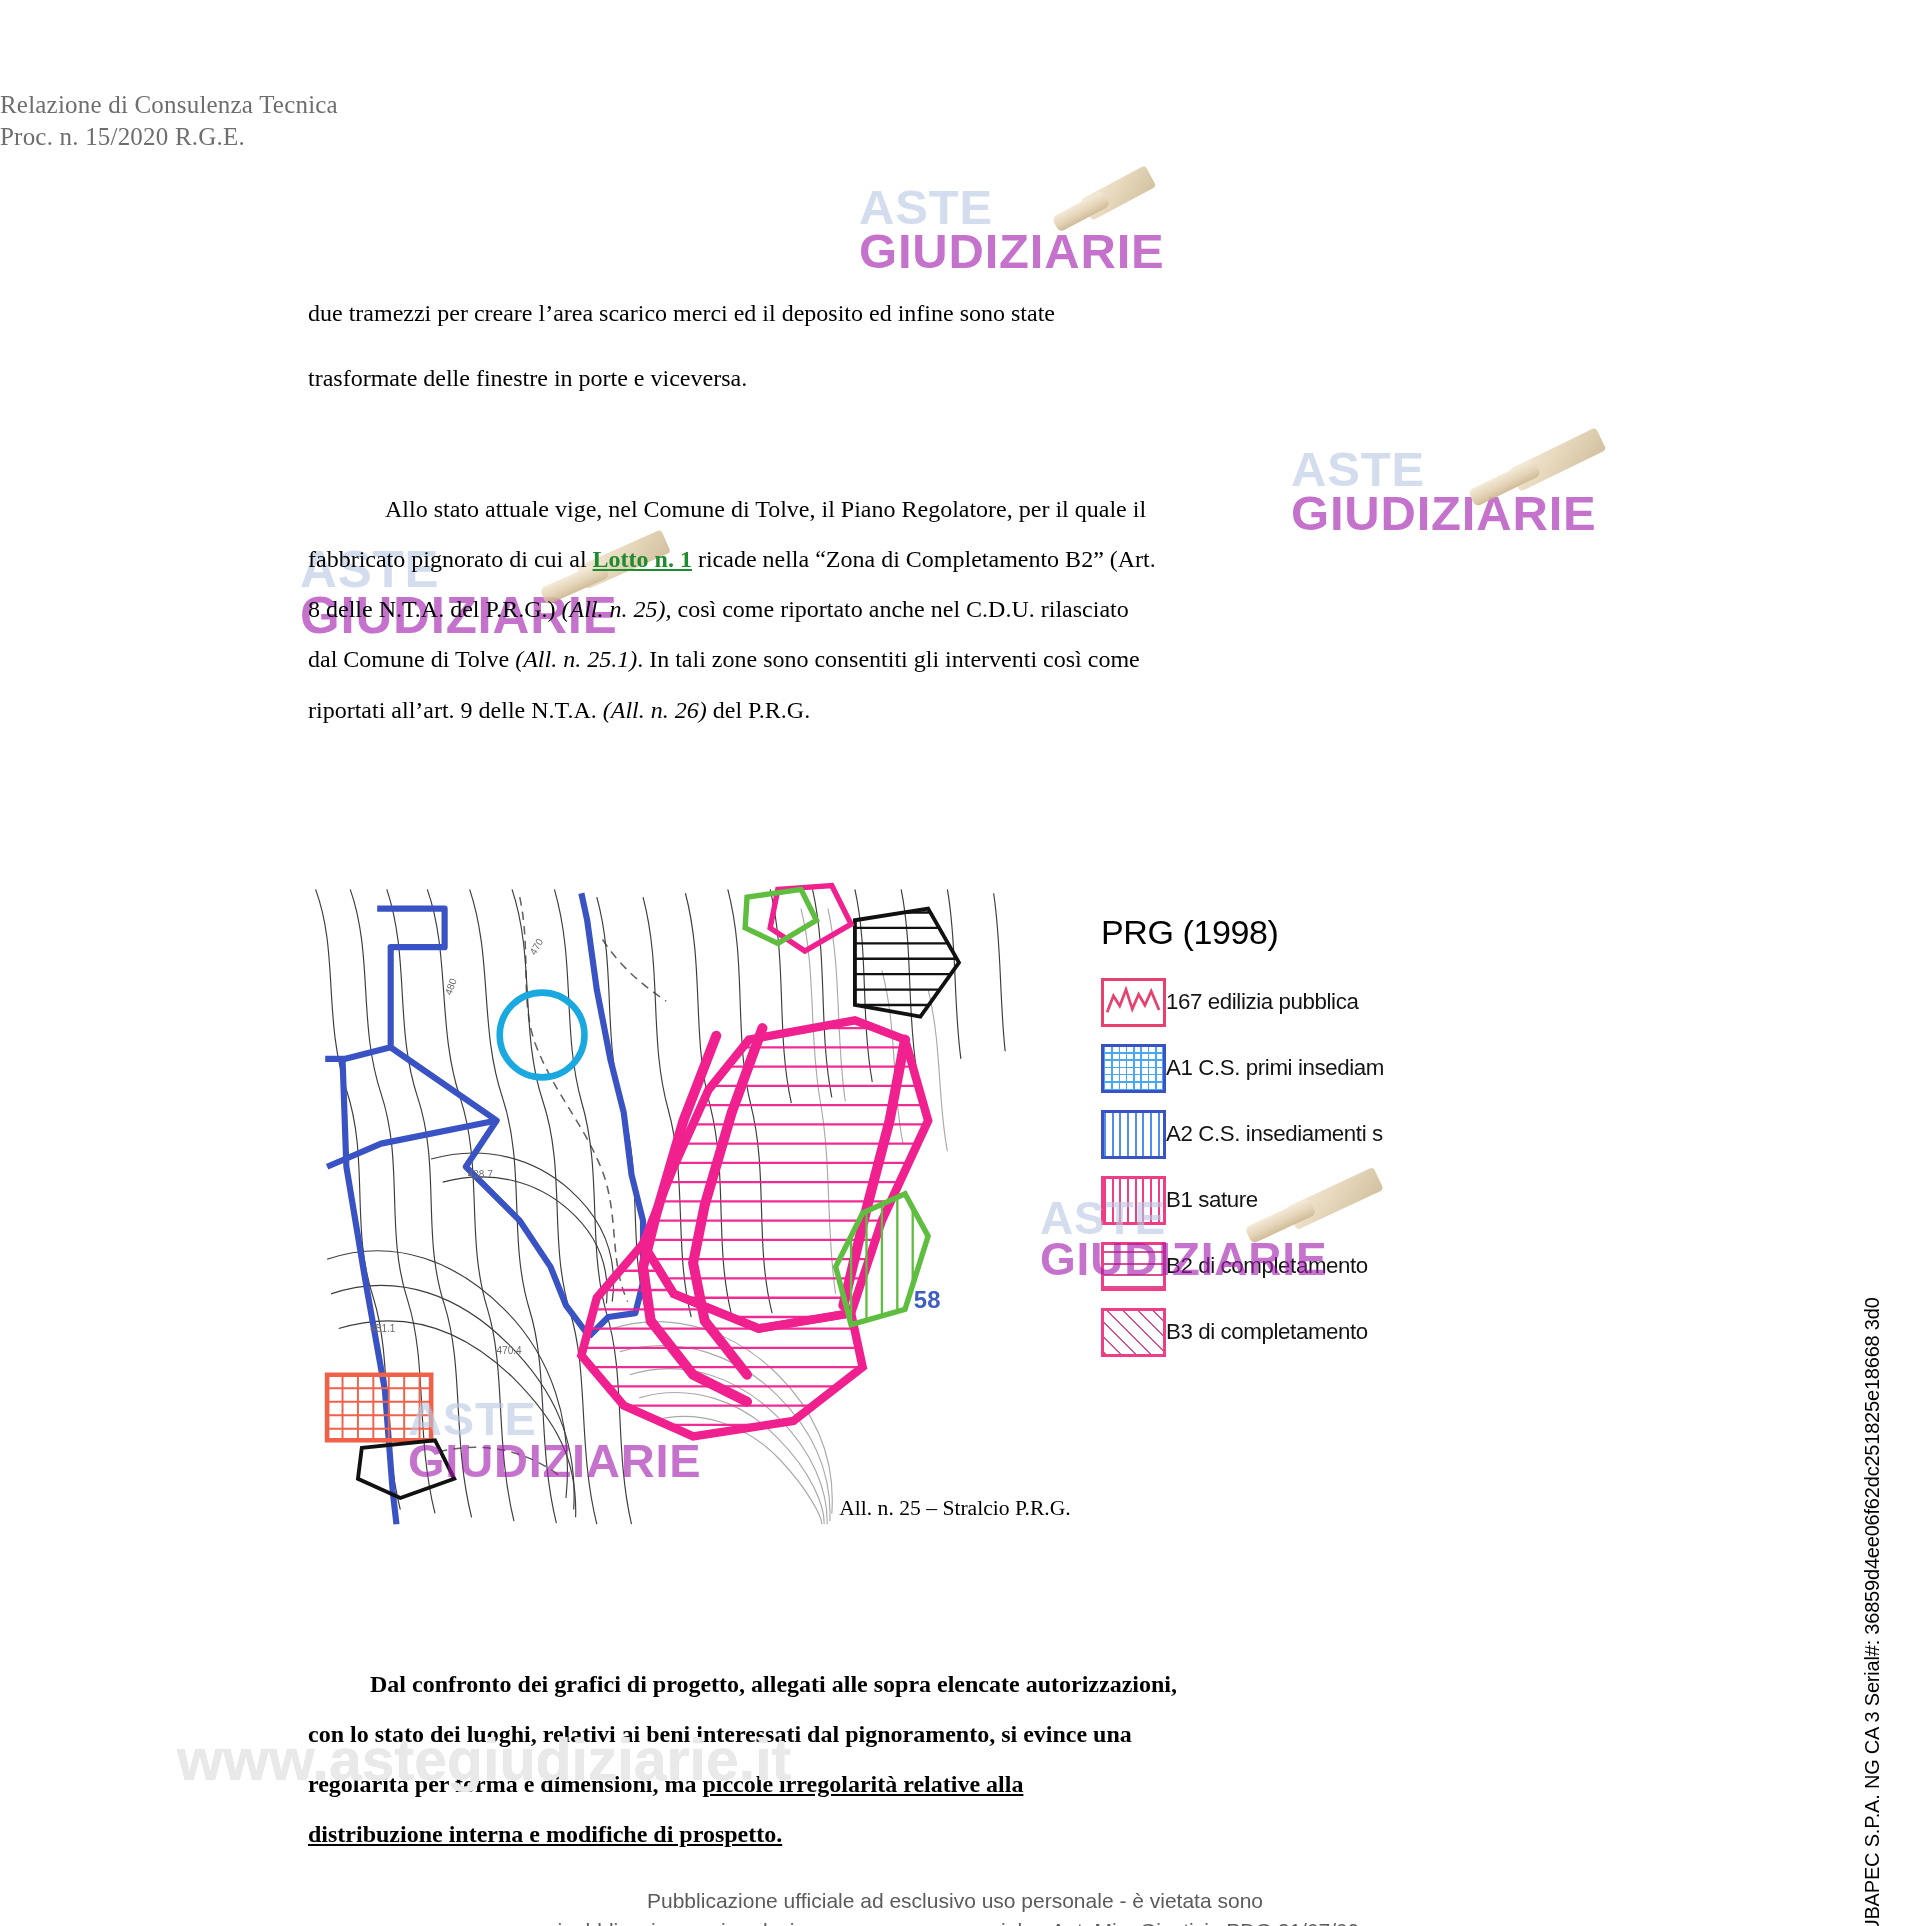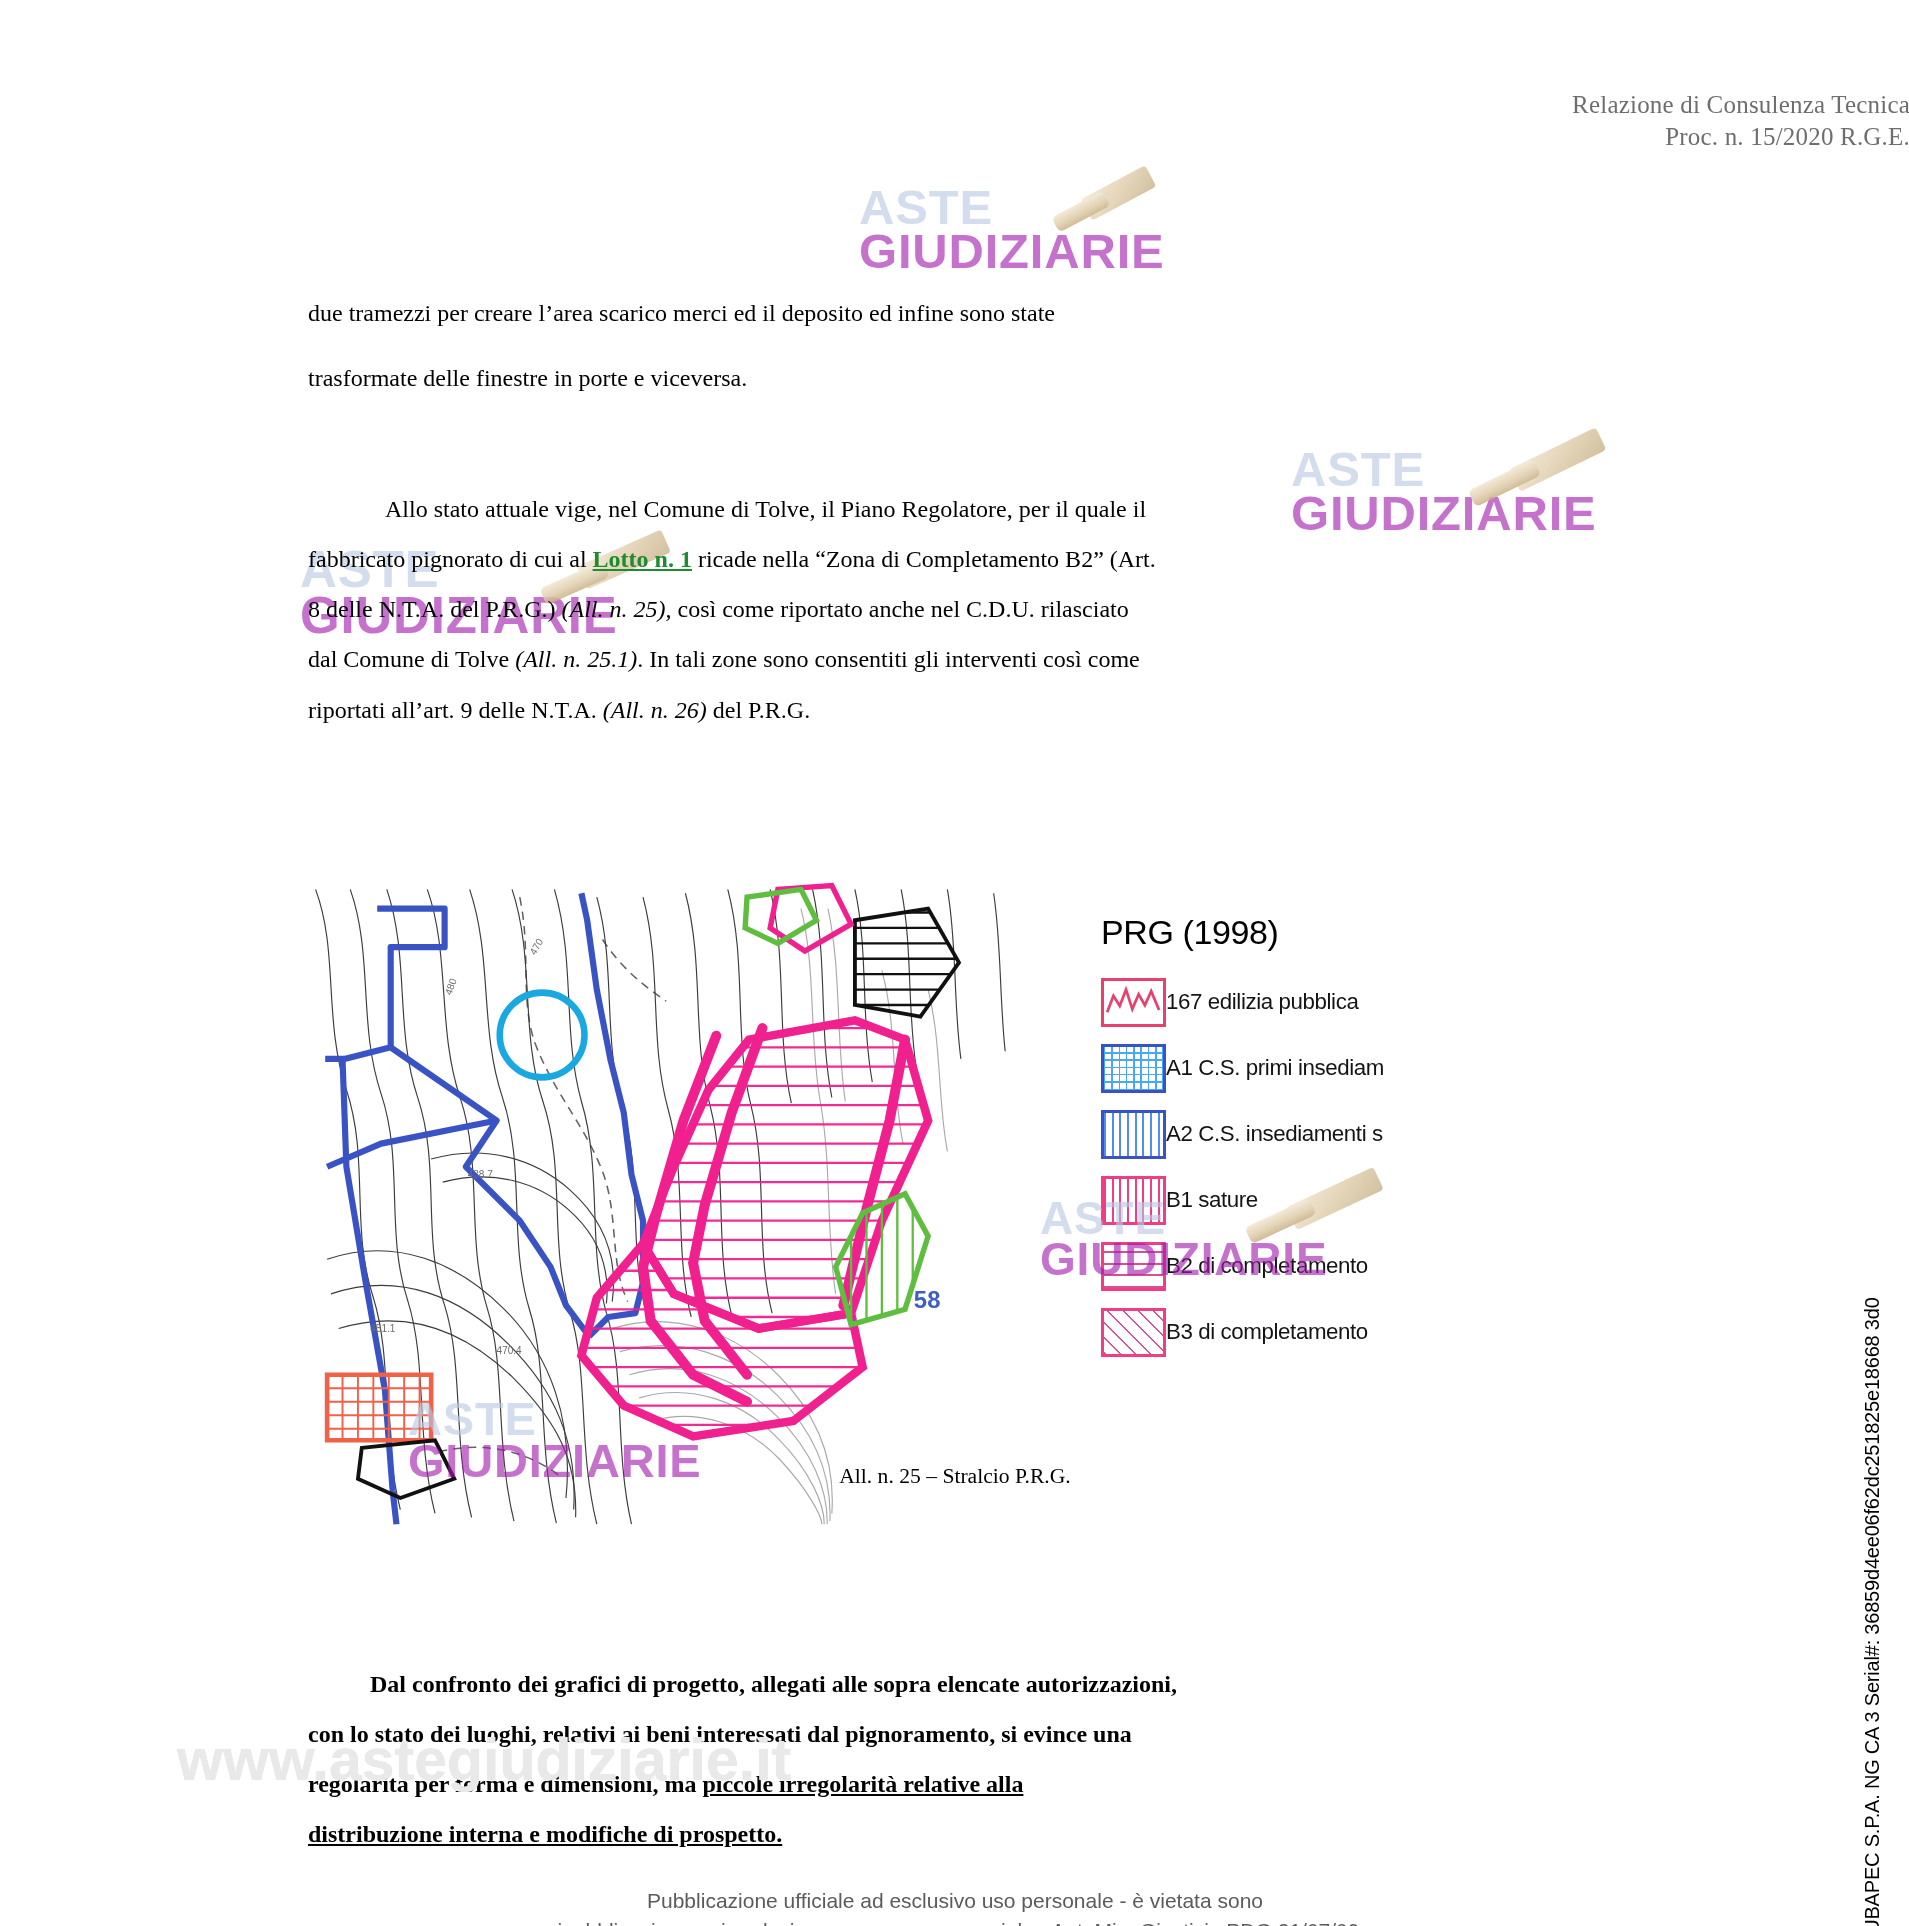--- a/index.html
+++ b/index.html
@@ -9,21 +9,21 @@
     background:#ffffff;
     font-family:"Liberation Serif", serif;
     position:relative;
     overflow:hidden;
   }
   .page{position:absolute;inset:0;}
 
   
   .doc-header{
     position:absolute;left:0;right:0;top:89px;
-    text-align:right;
+    text-align:left;
     color:#6e6e6e;
     font-size:25px;
     line-height:1.28;
     letter-spacing:0.2px;
   }
   .doc-header div{white-space:nowrap;}
 
   
   .wm{
     position:absolute;
@@ -453,21 +453,21 @@
   <div class="gavel" style="left:1233px;top:1186px;width:162px;height:104px;">
     <div class="head" style="left:54px;top:0px;width:96px;height:25px;transform:rotate(-25deg);"></div>
     <div class="handle" style="left:11.6px;top:26px;width:71px;height:17.7px;transform:rotate(-25deg);"></div>
   </div>
 
   <div class="wm" style="left:408px;top:1398px;font-size:47px;">
     <span class="l1">ASTE</span>
     <span class="l2">GIUDIZIARIE</span>
   </div>
 
-  <div class="fig-caption" style="left:0;right:0;top:1464px;">All. n. 25 – Stralcio P.R.G.</div>
+  <div class="fig-caption" style="left:0;right:0;top:1496px;">All. n. 25 – Stralcio P.R.G.</div>
 
   <div class="para bold" style="left:308px;top:1664px;width:1333px;">
     <span class="indent" style="width:62px"></span><span>Dal confronto dei grafici di progetto, allegati alle sopra elencate autorizzazioni,</span>
   </div>
   <div class="para bold" style="left:308px;top:1764px;width:1333px;">
     <span>regolarità  per  forma  e  dimensioni,  ma  </span><span class="u">piccole  irregolarità  relative  alla</span>
   </div>
   <div class="para bold" style="left:308px;top:1714px;width:1333px;">
     <span>con lo stato dei luoghi, relativi ai beni interessati dal pignoramento, si evince una</span>
   </div>

